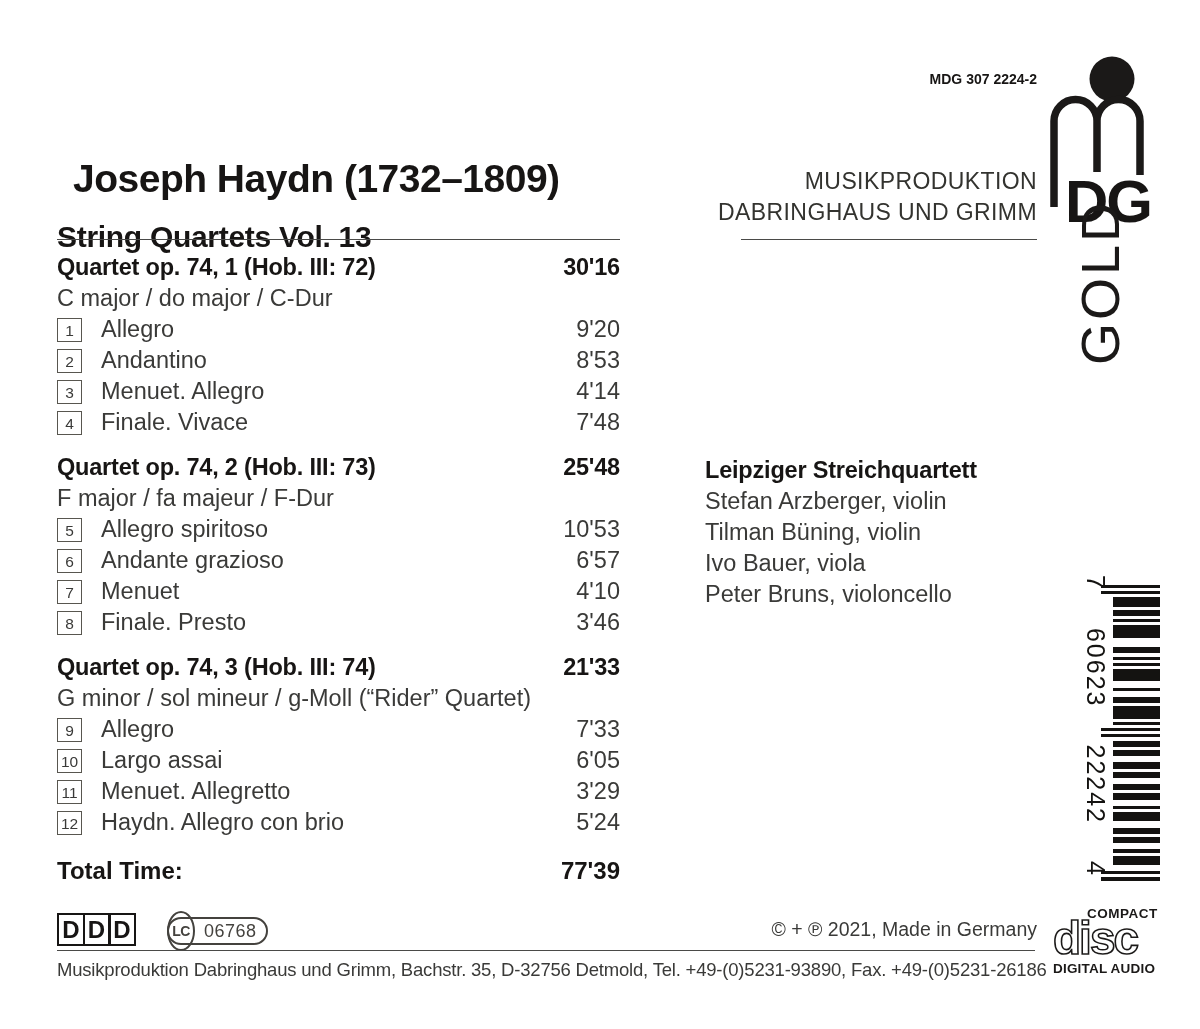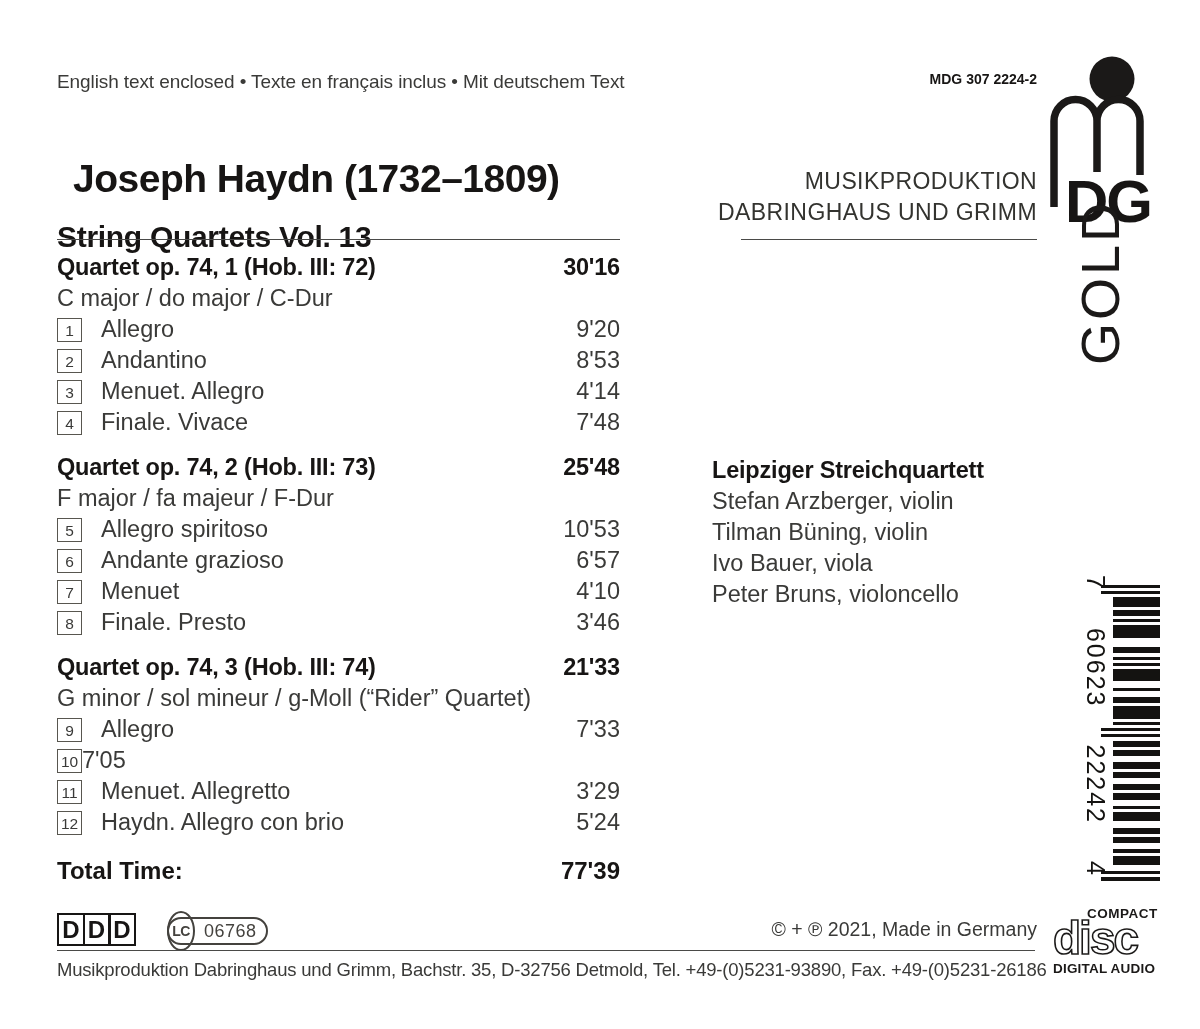--- a/index.html
+++ b/index.html
@@ -21,21 +21,21 @@
   .tracklist{position:absolute;left:57px;top:252px;width:563px;font-size:23.5px;color:#3a3a38;}
   .quartet{margin-bottom:14px;}
   .sec-head{display:flex;justify-content:space-between;font-weight:bold;color:#171514;line-height:31px;letter-spacing:-0.2px;}
   .sec-key{line-height:31px;}
   .track{display:flex;align-items:flex-start;line-height:31px;}
   .track .no{flex:0 0 auto;width:25px;height:24px;margin-top:4px;border:1.5px solid #58564f;box-sizing:border-box;
              display:flex;align-items:center;justify-content:center;font-size:15.5px;color:#3a3a38;}
   .track .t{margin-left:19px;flex:1;}
   .total{display:flex;justify-content:space-between;font-weight:bold;color:#171514;margin-top:17px;font-size:24px;line-height:31px;}
 
-  .performers{position:absolute;left:705px;top:455px;font-size:23.5px;line-height:31px;margin-left:7px;}
+  .performers{position:absolute;left:705px;top:455px;font-size:23.5px;line-height:31px;}
   .performers .ensemble{font-weight:bold;color:#171514;letter-spacing:-0.2px;}
   .performers .member{color:#3a3a38;}
 
   .mdg-logo{position:absolute;left:1045px;top:52px;width:120px;height:180px;}
   .gold{position:absolute;left:1027px;top:263px;width:146px;height:58px;line-height:58px;text-align:center;
         transform:rotate(-90deg);font-size:54px;letter-spacing:3px;color:#1b1918;}
 
   .bc-digits{position:absolute;left:1110px;top:573px;width:306px;height:28px;transform:rotate(90deg);transform-origin:0 0;
              display:flex;justify-content:space-between;align-items:center;font-size:25px;letter-spacing:2px;color:#141311;padding:0 2px;box-sizing:border-box;}
   .bc-bars{position:absolute;left:1113px;top:585px;width:47px;height:296px;}
@@ -58,21 +58,20 @@
   .cd-logo{position:absolute;left:1051px;top:901px;width:115px;height:76px;}
 
   .rule-bottom{position:absolute;left:57px;top:950px;width:978px;border-top:1.6px solid #4a4a48;}
   .address{position:absolute;left:57px;top:959px;width:982px;font-size:18.5px;letter-spacing:-0.2px;color:#3a3a38;white-space:nowrap;}
 </style>
 </head>
 <body>
 
 <div class="cover">
 
-  <div class="lang-line">English text enclosed • Texte en français inclus • Mit deutschem Text</div>
   <div class="catalog">MDG 307 2224-2</div>
 
   <svg class="mdg-logo" viewBox="0 0 120 180" xmlns="http://www.w3.org/2000/svg">
     <circle cx="67" cy="27" r="22.5" fill="#1b1918"></circle>
     <path d="M9 155 V69 a21.5 21.5 0 0 1 43 0 V120 M52 69 a21.5 21.5 0 0 1 43 0 V123" fill="none" stroke="#1b1918" stroke-width="7.5"></path>
     <text x="20" y="170" font-size="60" font-weight="bold" letter-spacing="-2" fill="#171514">DG</text>
   </svg>
   <div class="gold">GOLD</div>
 
   <div class="title-block">
@@ -152,21 +151,22 @@
         <span>21'33</span>
       </div>
       <div class="sec-key">G minor / sol mineur / g-Moll (“Rider” Quartet)</div>
       <div class="track">
         <span class="no">9</span>
         <span class="t">Allegro</span>
         <span class="d">7'33</span>
       </div>
       <div class="track">
         <span class="no">10</span>
-        <span class="d">7'05</span>
+        <span class="t">Largo assai</span>
+        <span class="d">6'05</span>
       </div>
       <div class="track">
         <span class="no">11</span>
         <span class="t">Menuet. Allegretto</span>
         <span class="d">3'29</span>
       </div>
       <div class="track">
         <span class="no">12</span>
         <span class="t">Haydn. Allegro con brio</span>
         <span class="d">5'24</span>

